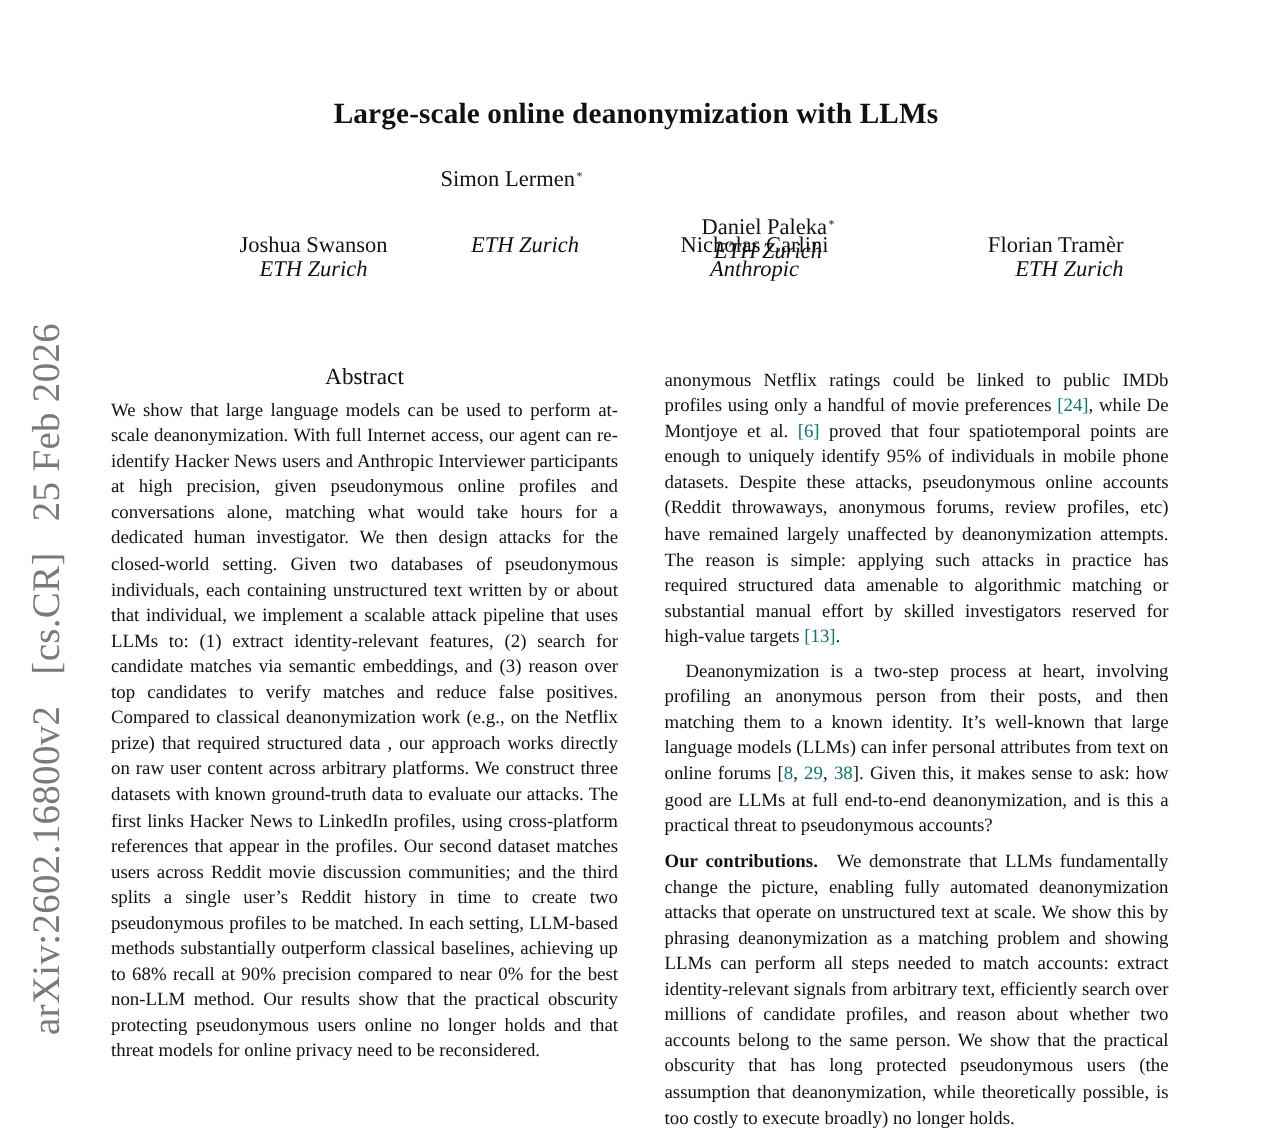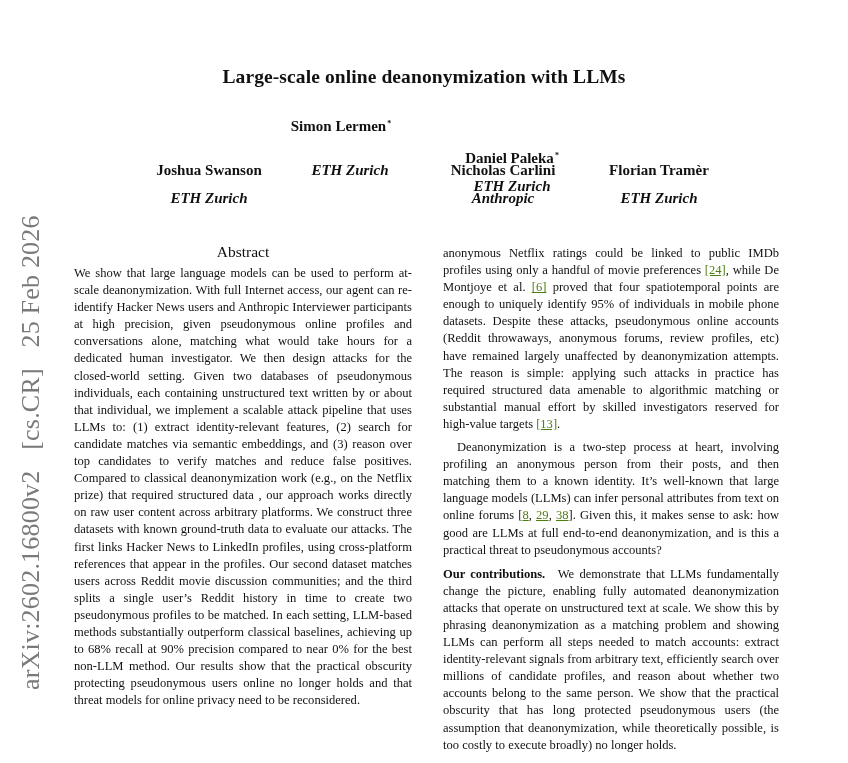--- a/index.html
+++ b/index.html
@@ -5,21 +5,21 @@
     html, body { margin: 0; padding: 0; background: #ffffff; }
     body {
       width: 848px; height: 763px; position: relative; overflow: hidden;
       font-family: "Liberation Serif", "DejaVu Serif", serif; color: #111;
     }
     .title {
       position: absolute; top: 50px; left: 0; width: 848px; text-align: center;
       font-weight: bold; font-size: 19.5px; letter-spacing: 0.1px; margin-top: 16px;
     }
     .author {
-      position: absolute; text-align: center; width: 180px; font-size: 15px; line-height: 28px; font-weight: bold;
+      position: absolute; text-align: center; width: 180px; font-size: 15px; line-height: 16px;
     }
     .author .name { display: block; }
     .author .aff { display: block; font-style: italic; }
     .author sup { font-size: 8px; vertical-align: top; position: relative; top: -2px; margin-left: 1px; }
     .sidebar {
       position: absolute; left: 16px; top: 690px; transform-origin: 0 0; transform: rotate(-90deg);
       white-space: nowrap; font-size: 26px; color: #7a7a7a; letter-spacing: 0.2px;
     }
     .sidebar span { margin-right: 14px; }
     .col {
@@ -28,21 +28,21 @@
     }
     .col-left { left: 74px; top: 265px; }
     .col-right { left: 443px; top: 245px; width: 336px; }
     .abstract-heading {
       position: absolute; left: 74px; top: 243px; width: 338px; text-align: center;
       font-weight: normal; font-size: 15.5px;
     }
     .col p { margin: 0; }
     .col p.indent { text-indent: 14px; margin-top: 6px; }
     .col p.contrib { margin-top: 7px; }
-    .cite { color: #4d7c0f; text-decoration: underline; }
+    .cite { color: #0f766e; }
     .bold { font-weight: bold; }
   </style>
 </head>
 <body>
 
 <div class="sidebar">
   <span>arXiv:2602.16800v2</span>
   <span>[cs.CR]</span>
   <span>25 Feb 2026</span>
 </div>
@@ -61,21 +61,21 @@
   <span class="name">Joshua Swanson</span>
   <span class="aff">ETH Zurich</span>
 </div>
 <div class="author" style="left:260px; top:156px;">
   <span class="aff">ETH Zurich</span>
 </div>
 <div class="author" style="left:413px; top:156px;">
   <span class="name">Nicholas Carlini</span>
   <span class="aff">Anthropic</span>
 </div>
-<div class="author" style="left:569px; top:156px;">
+<div class="author" style="left:569px; top:156px;text-align:right;">
   <span class="name">Florian Tramèr</span>
   <span class="aff">ETH Zurich</span>
 </div>
 
 <div class="abstract-heading">Abstract</div>
 
 <div class="col col-left">
   <p>We show that large language models can be used to perform at-scale deanonymization. With full Internet access, our agent can re-identify Hacker News users and Anthropic Interviewer participants at high precision, given pseudonymous online profiles and conversations alone, matching what would take hours for a dedicated human investigator. We then design attacks for the closed-world setting. Given two databases of pseudonymous individuals, each containing unstructured text written by or about that individual, we implement a scal­able attack pipeline that uses LLMs to: (1) extract identity-relevant features, (2) search for candidate matches via se­mantic embeddings, and (3) reason over top candidates to verify matches and reduce false positives. Compared to clas­sical deanonymization work (e.g., on the Netflix prize) that required structured data , our approach works directly on raw user content across arbitrary platforms. We construct three datasets with known ground-truth data to evaluate our attacks. The first links Hacker News to LinkedIn profiles, using cross-platform references that appear in the profiles. Our second dataset matches users across Reddit movie discussion com­munities; and the third splits a single user’s Reddit history in time to create two pseudonymous profiles to be matched. In each setting, LLM-based methods substantially outperform classical baselines, achieving up to 68% recall at 90% preci­sion compared to near 0% for the best non-LLM method. Our results show that the practical obscurity protecting pseudony­mous users online no longer holds and that threat models for online privacy need to be reconsidered.</p>
 </div>
 

